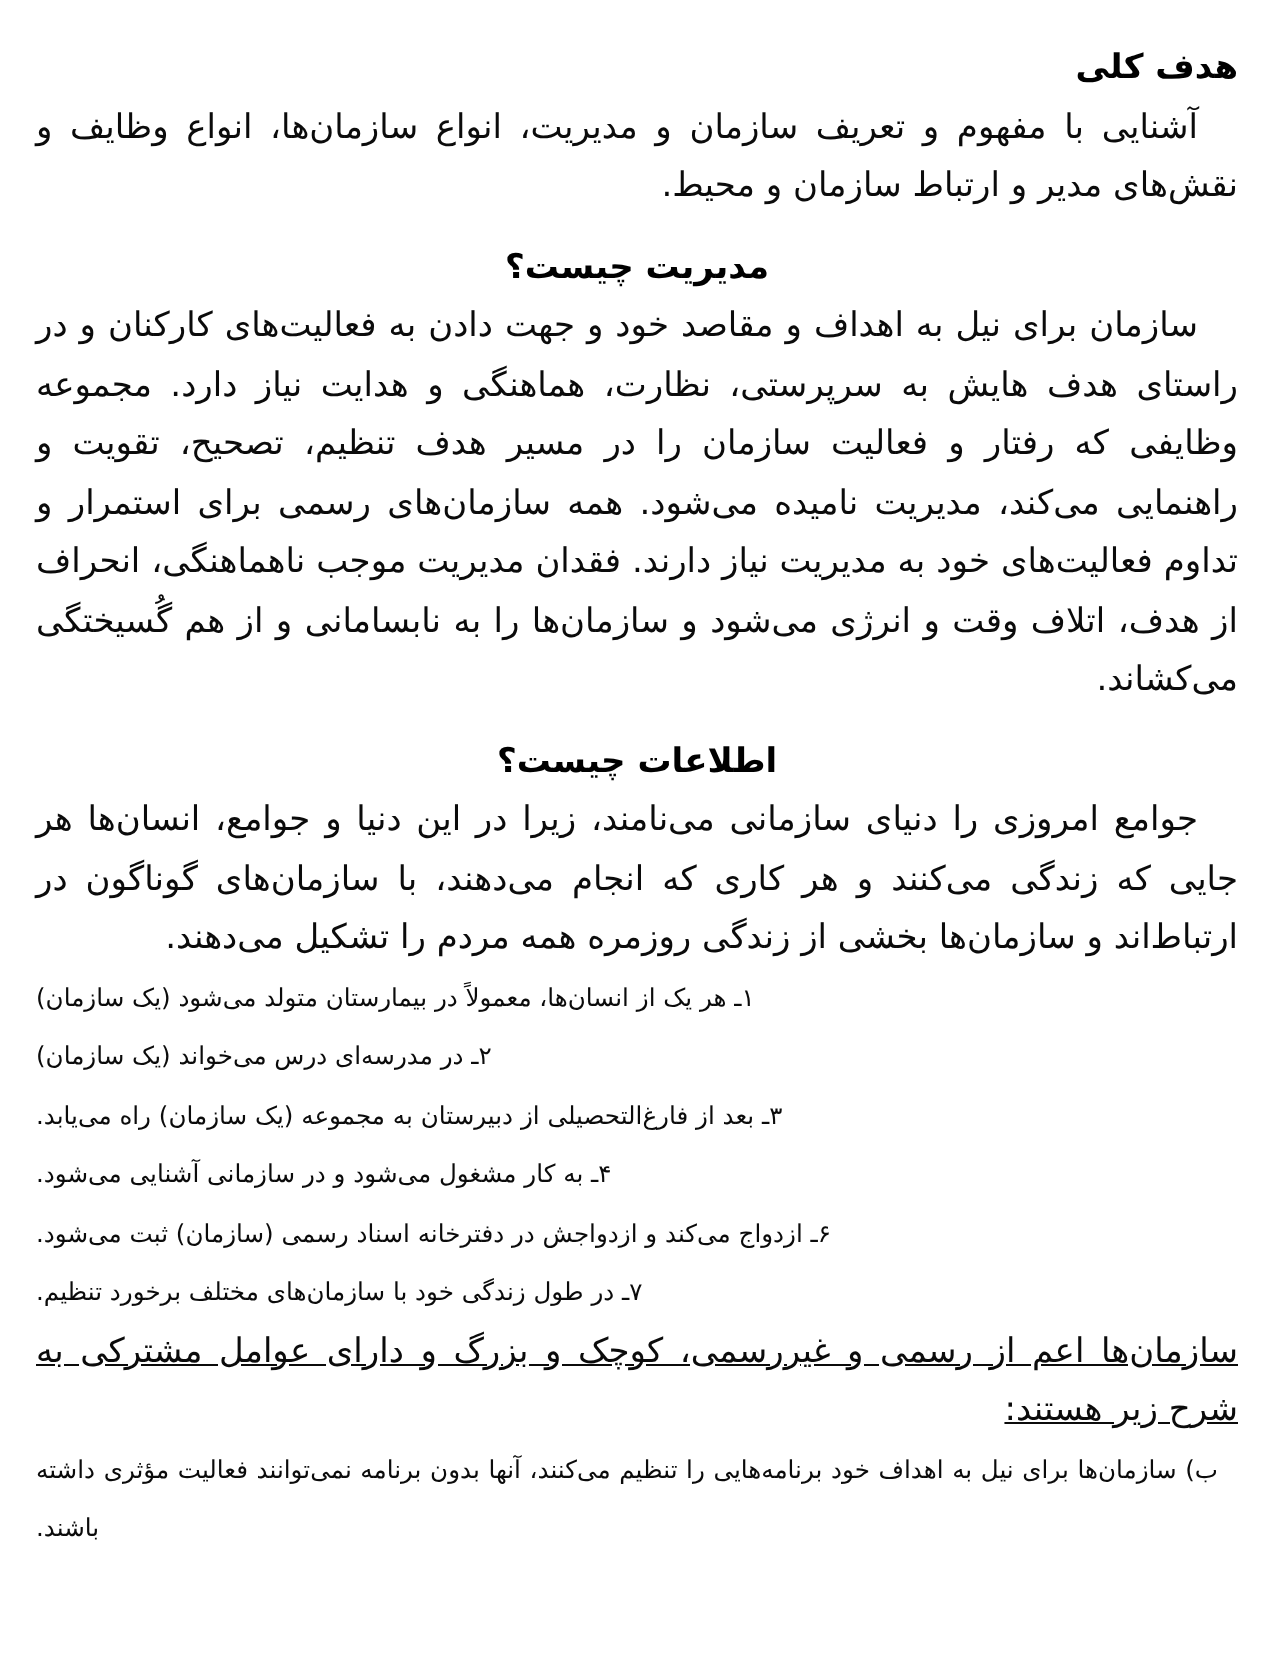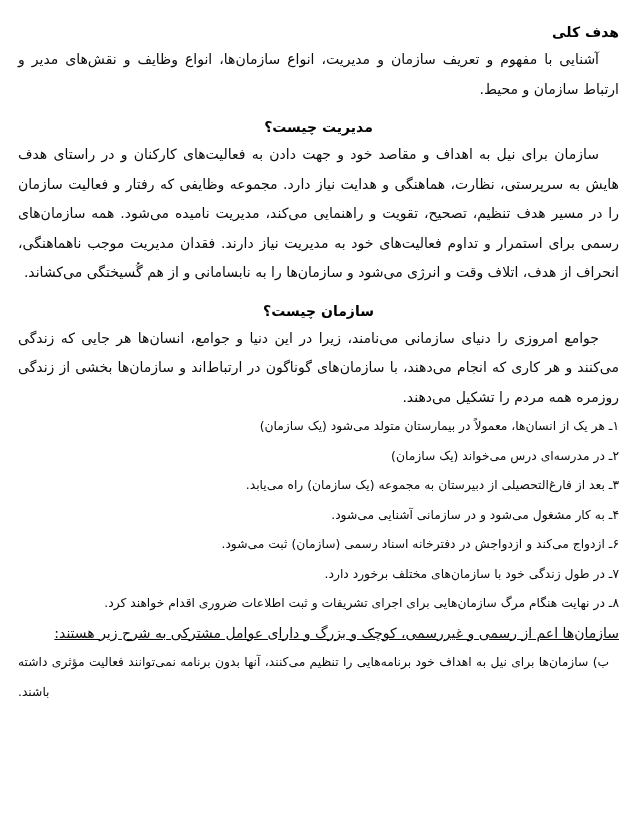--- a/index.html
+++ b/index.html
@@ -30,37 +30,37 @@
     left: 18px;
     width: auto;
     direction: rtl;
     text-align: justify;
     text-align-last: auto;
   }
 
   
   .heading {
     font-weight: bold;
-    font-size: 14px;
+    font-size: 17px;
     line-height: 1.5;
     text-align: right;
     margin: 0;
     padding: 0 0 2px 0;
     letter-spacing: 0;
     color: #000000;
     direction: rtl;
   }
   .heading.spaced {
     margin-top: 13px;
     text-align: center;
   }
 
   
   .para {
-    font-size: 14px;
+    font-size: 17px;
     line-height: 29.5px;
     margin: 0;
     padding: 0;
     text-align: justify;
     text-align-last: left;
     direction: rtl;
     color: #0b0b0b;
     text-indent: 20px;
   }
   .para.no-indent {
@@ -73,21 +73,21 @@
   
   .numlist {
     margin: 0;
     padding: 0;
     list-style: none;
     direction: rtl;
   }
   .numlist li {
     font-size: 12.3px;
     line-height: 29.5px;
-    text-align: right;
+    text-align: left;
     direction: rtl;
     white-space: nowrap;
     color: #0b0b0b;
   }
 
   
   .lettered {
     font-size: 12.3px;
     line-height: 29.5px;
     margin: 0;
@@ -115,31 +115,30 @@
 
 <div class="page">
   <div class="content">
 
     <div class="heading">هدف کلی</div>
     <p class="para tail-right">آشنایی با مفهوم و تعریف سازمان و مدیریت، انواع سازمان‌ها، انواع وظایف و نقش‌های مدیر و ارتباط سازمان و محیط.</p>
 
     <div class="heading spaced">مدیریت چیست؟</div>
     <p class="para tail-right">سازمان برای نیل به اهداف و مقاصد خود و جهت دادن به فعالیت‌های کارکنان و در راستای هدف هایش به سرپرستی، نظارت، هماهنگی و هدایت نیاز دارد. مجموعه وظایفی که رفتار و فعالیت سازمان را در مسیر هدف تنظیم، تصحیح، تقویت و راهنمایی می‌کند، مدیریت نامیده می‌شود. همه سازمان‌های رسمی برای استمرار و تداوم فعالیت‌های خود به مدیریت نیاز دارند. فقدان مدیریت موجب ناهماهنگی، انحراف از هدف، اتلاف وقت و انرژی می‌شود و سازمان‌ها را به نابسامانی و از هم گُسیختگی می‌کشاند.</p>
 
-    <div class="heading spaced">سازمان چیست؟</div>
+    <div class="heading spaced">اطلاعات چیست؟</div>
     <p class="para tail-right">جوامع امروزی را دنیای سازمانی می‌نامند، زیرا در این دنیا و جوامع، انسان‌ها هر جایی که زندگی می‌کنند و هر کاری که انجام می‌دهند، با سازمان‌های گوناگون در ارتباط‌اند و سازمان‌ها بخشی از زندگی روزمره همه مردم را تشکیل می‌دهند.</p>
 
     <ul class="numlist">
       <li>۱ـ هر یک از انسان‌ها، معمولاً در بیمارستان متولد می‌شود (یک سازمان)</li>
       <li>۲ـ در مدرسه‌ای درس می‌خواند (یک سازمان)</li>
       <li>۳ـ بعد از فارغ‌التحصیلی از دبیرستان به مجموعه (یک سازمان) راه می‌یابد.</li>
       <li>۴ـ به کار مشغول می‌شود و در سازمانی آشنایی می‌شود.</li>
       <li>۶ـ ازدواج می‌کند و ازدواجش در دفترخانه اسناد رسمی (سازمان) ثبت می‌شود.</li>
-      <li>۷ـ در طول زندگی خود با سازمان‌های مختلف برخورد دارد.</li>
-      <li>۸ـ در نهایت هنگام مرگ سازمان‌هایی برای اجرای تشریفات و ثبت اطلاعات ضروری اقدام خواهند کرد.</li>
+      <li>۷ـ در طول زندگی خود با سازمان‌های مختلف برخورد تنظیم.</li>
     </ul>
 
     <p class="para no-indent tail-rightline">سازمان‌ها اعم از رسمی و غیررسمی، کوچک و بزرگ و دارای عوامل مشترکی به شرح زیر هستند:</p>
 
 
     <p class="lettered"><span class="lead-plain">ب)</span><span> سازمان‌ها برای نیل به اهداف خود برنامه‌هایی را تنظیم می‌کنند، آنها بدون برنامه نمی‌توانند فعالیت مؤثری داشته باشند.</span></p>
 
   </div>
 </div>
 

